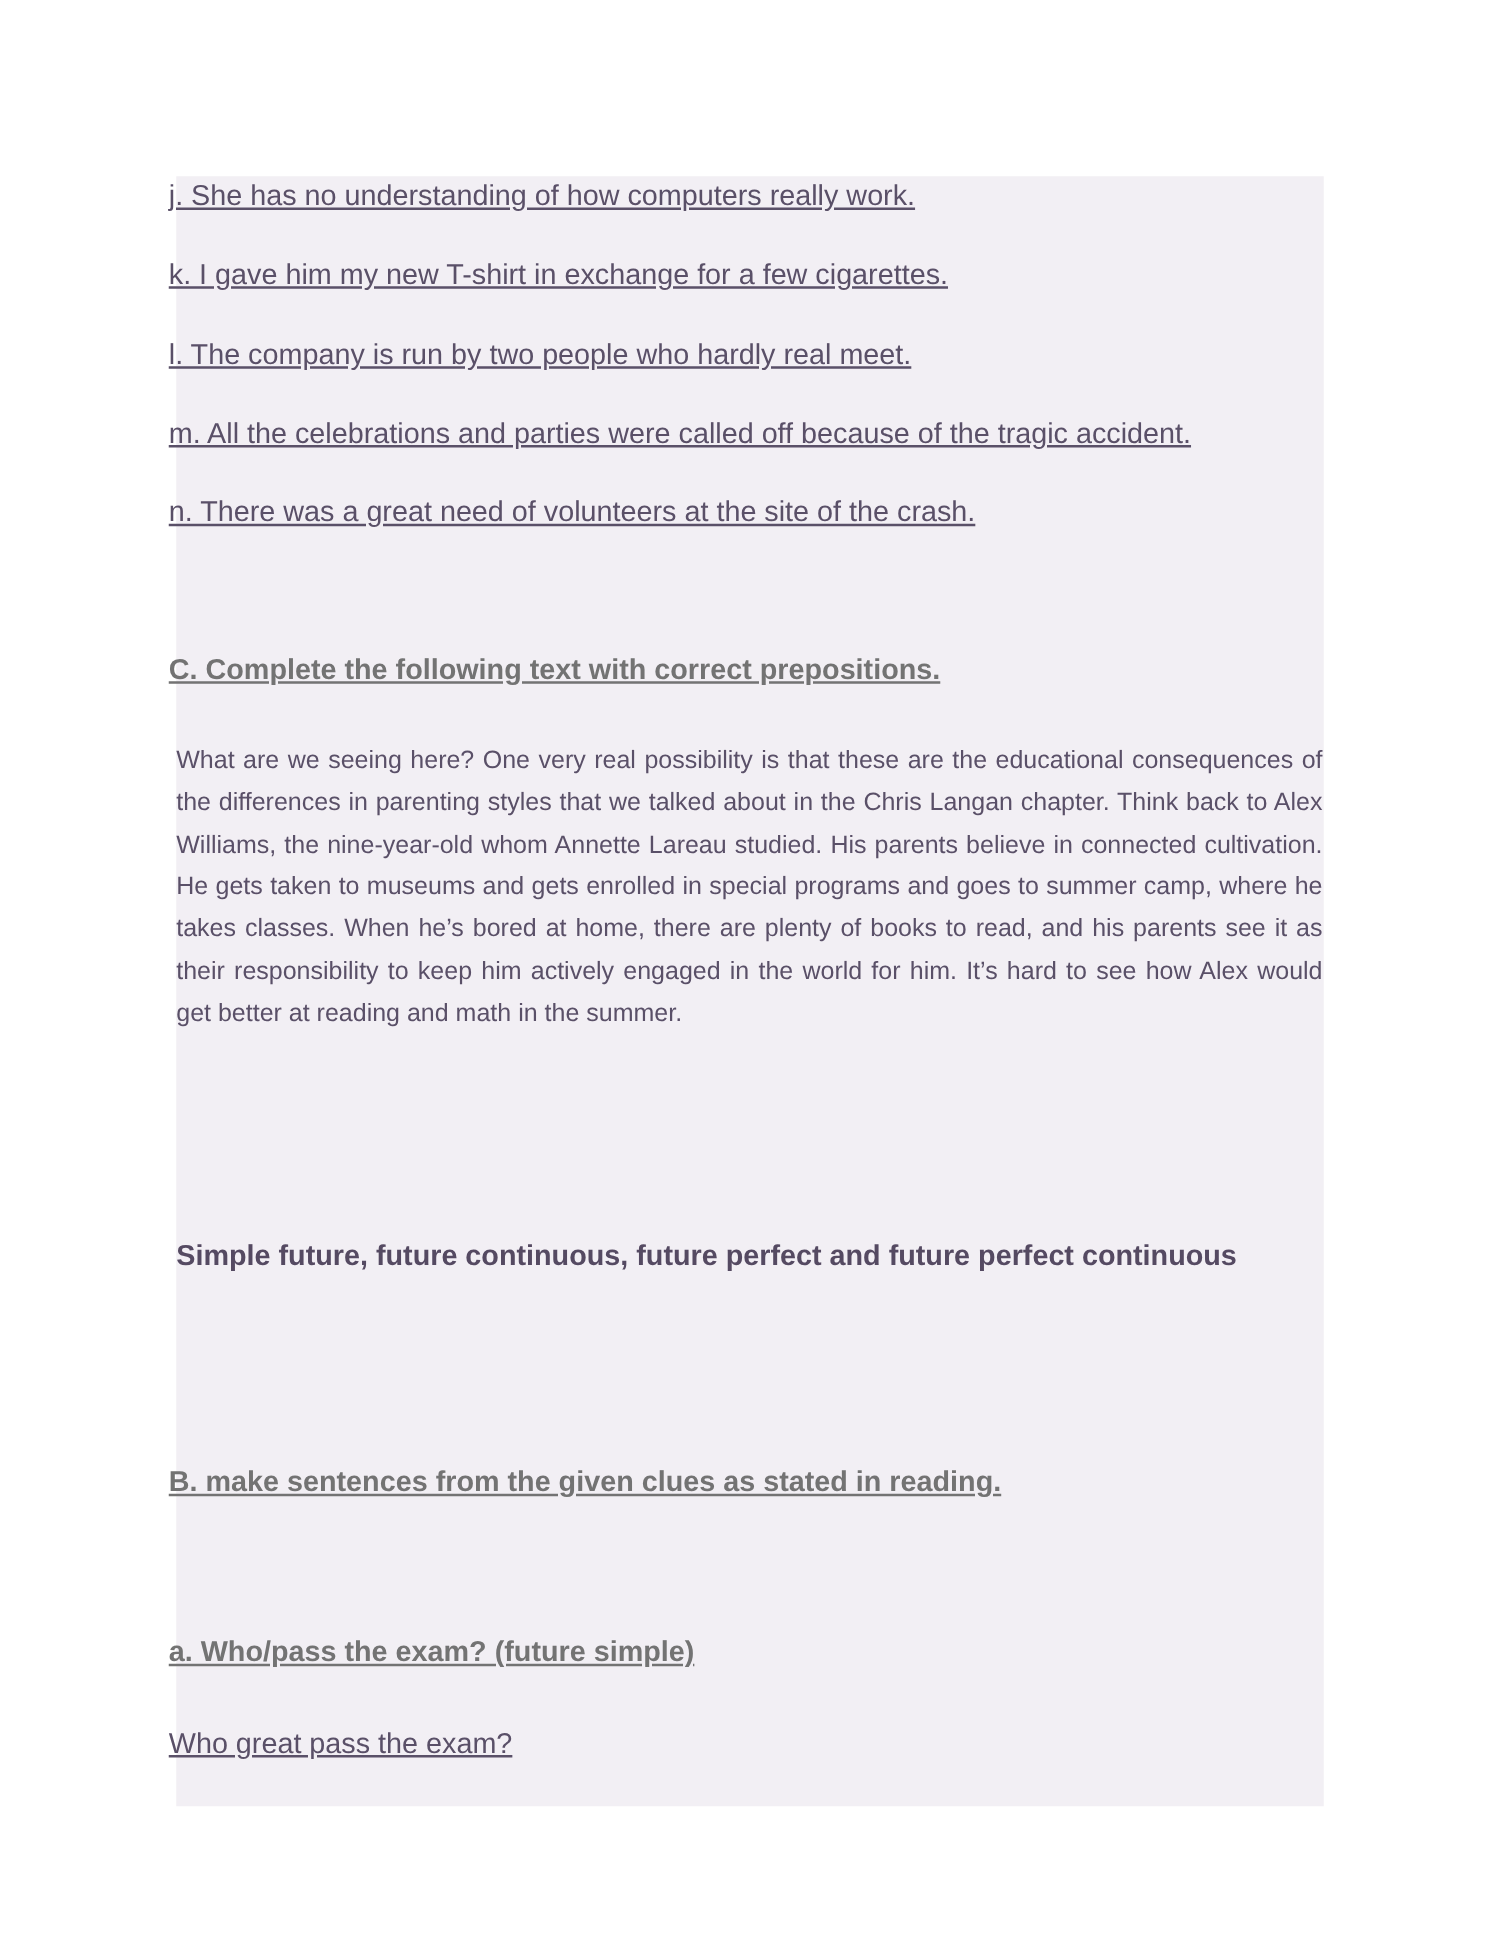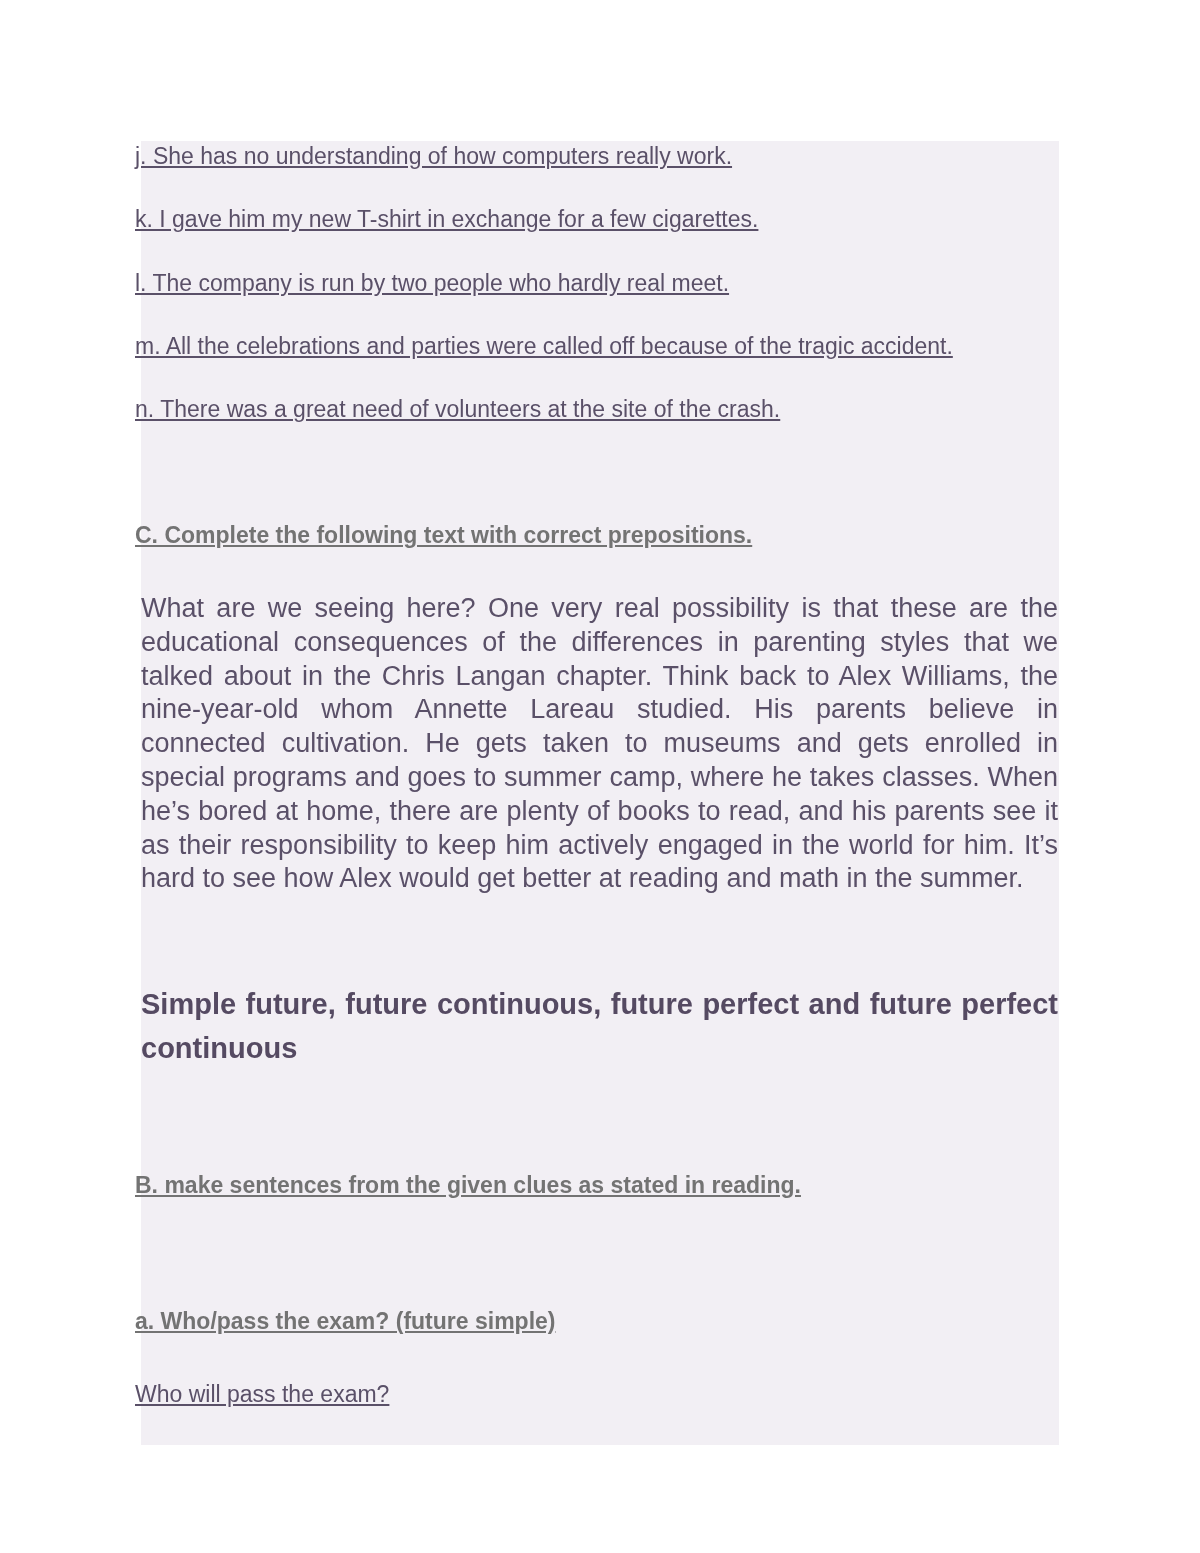--- a/index.html
+++ b/index.html
@@ -35,31 +35,31 @@
     }
     .bold {
       font-weight: bold;
       color: #737373;
     }
     .para {
       position: absolute;
       left: 141px;
       width: 917px;
       margin: 0;
-      font-size: 27px;
+      font-size: 20px;
       line-height: 33.8px;
       text-align: justify;
       color: #5a5068;
     }
     .heading-justified {
       position: absolute;
       left: 141px;
       width: 917px;
       margin: 0;
-      font-size: 29px;
+      font-size: 23px;
       font-weight: bold;
       line-height: 44px;
       text-align: justify;
       color: #554a62;
     }
   </style>
 </head>
 <body>
 
 <div class="page-box"></div>
@@ -72,13 +72,13 @@
 
 <p class="line bold" style="top:520px;">C. Complete the following text with correct prepositions.</p>
 
 <p class="para" style="top:592px;">What are we seeing here? One very real possibility is that these are the educational consequences of the differences in parenting styles that we talked about in the Chris Langan chapter. Think back to Alex Williams, the nine-year-old whom Annette Lareau studied. His parents believe in connected cultivation. He gets taken to museums and gets enrolled in special programs and goes to summer camp, where he takes classes. When he’s bored at home, there are plenty of books to read, and his parents see it as their responsibility to keep him actively engaged in the world for him. It’s hard to see how Alex would get better at reading and math in the summer.</p>
 
 <p class="heading-justified" style="top:982px;">Simple future, future continuous, future perfect and future perfect continuous</p>
 
 <p class="line bold" style="top:1170px;">B. make sentences from the given clues as stated in reading.</p>
 
 <p class="line bold" style="top:1306px;">a. Who/pass the exam? (future simple)</p>
-<p class="line" style="top:1379px;">Who will pass the exam?</p>
+<p class="line" style="top:1379px;">Who great pass the exam?</p>
 
 </body></html>

